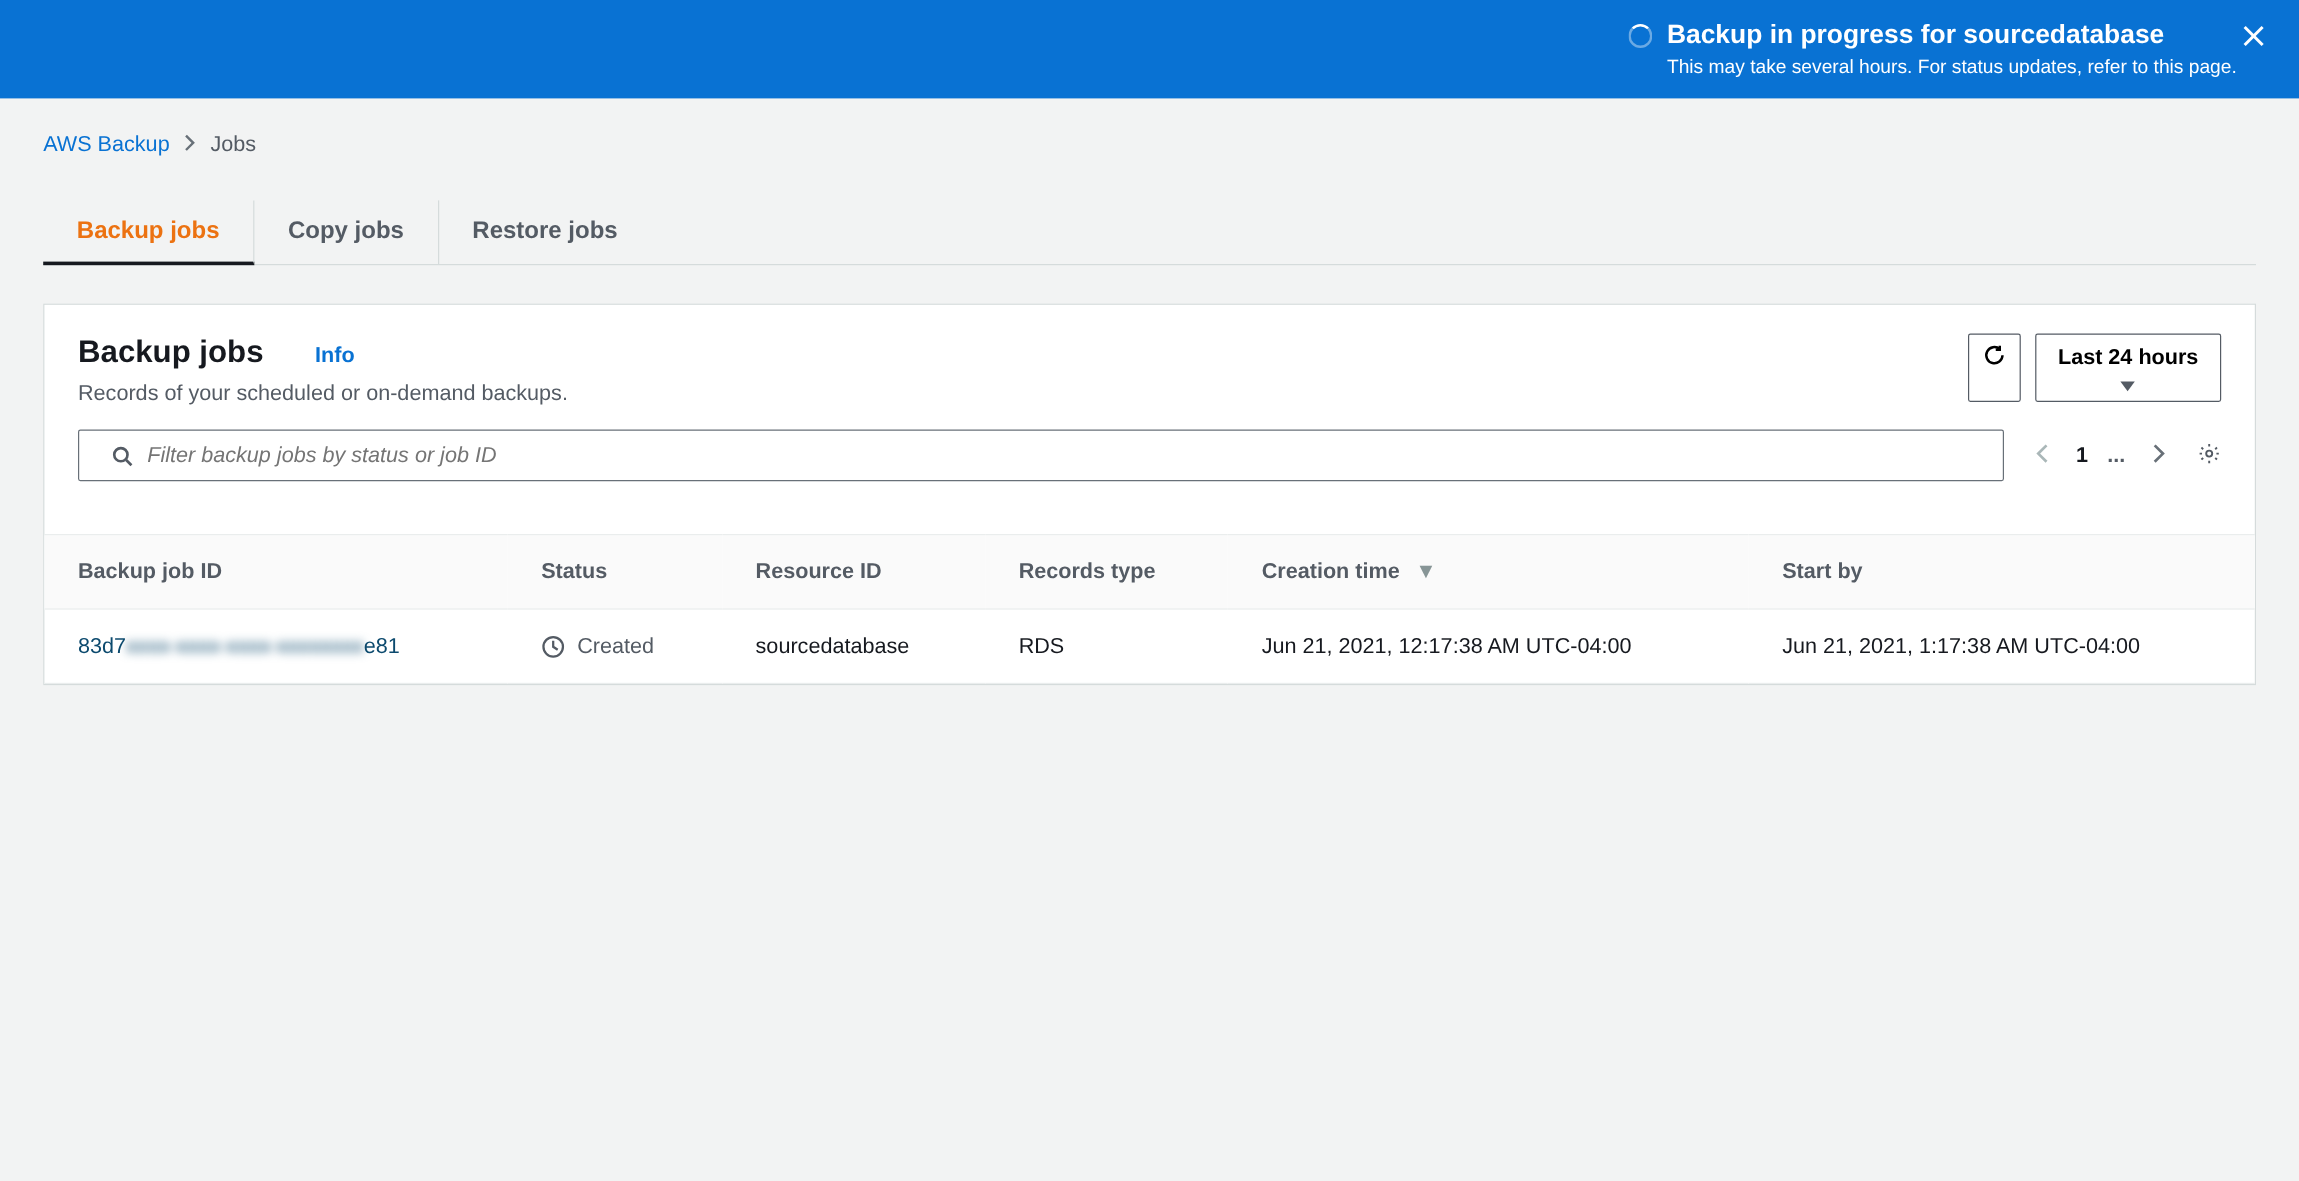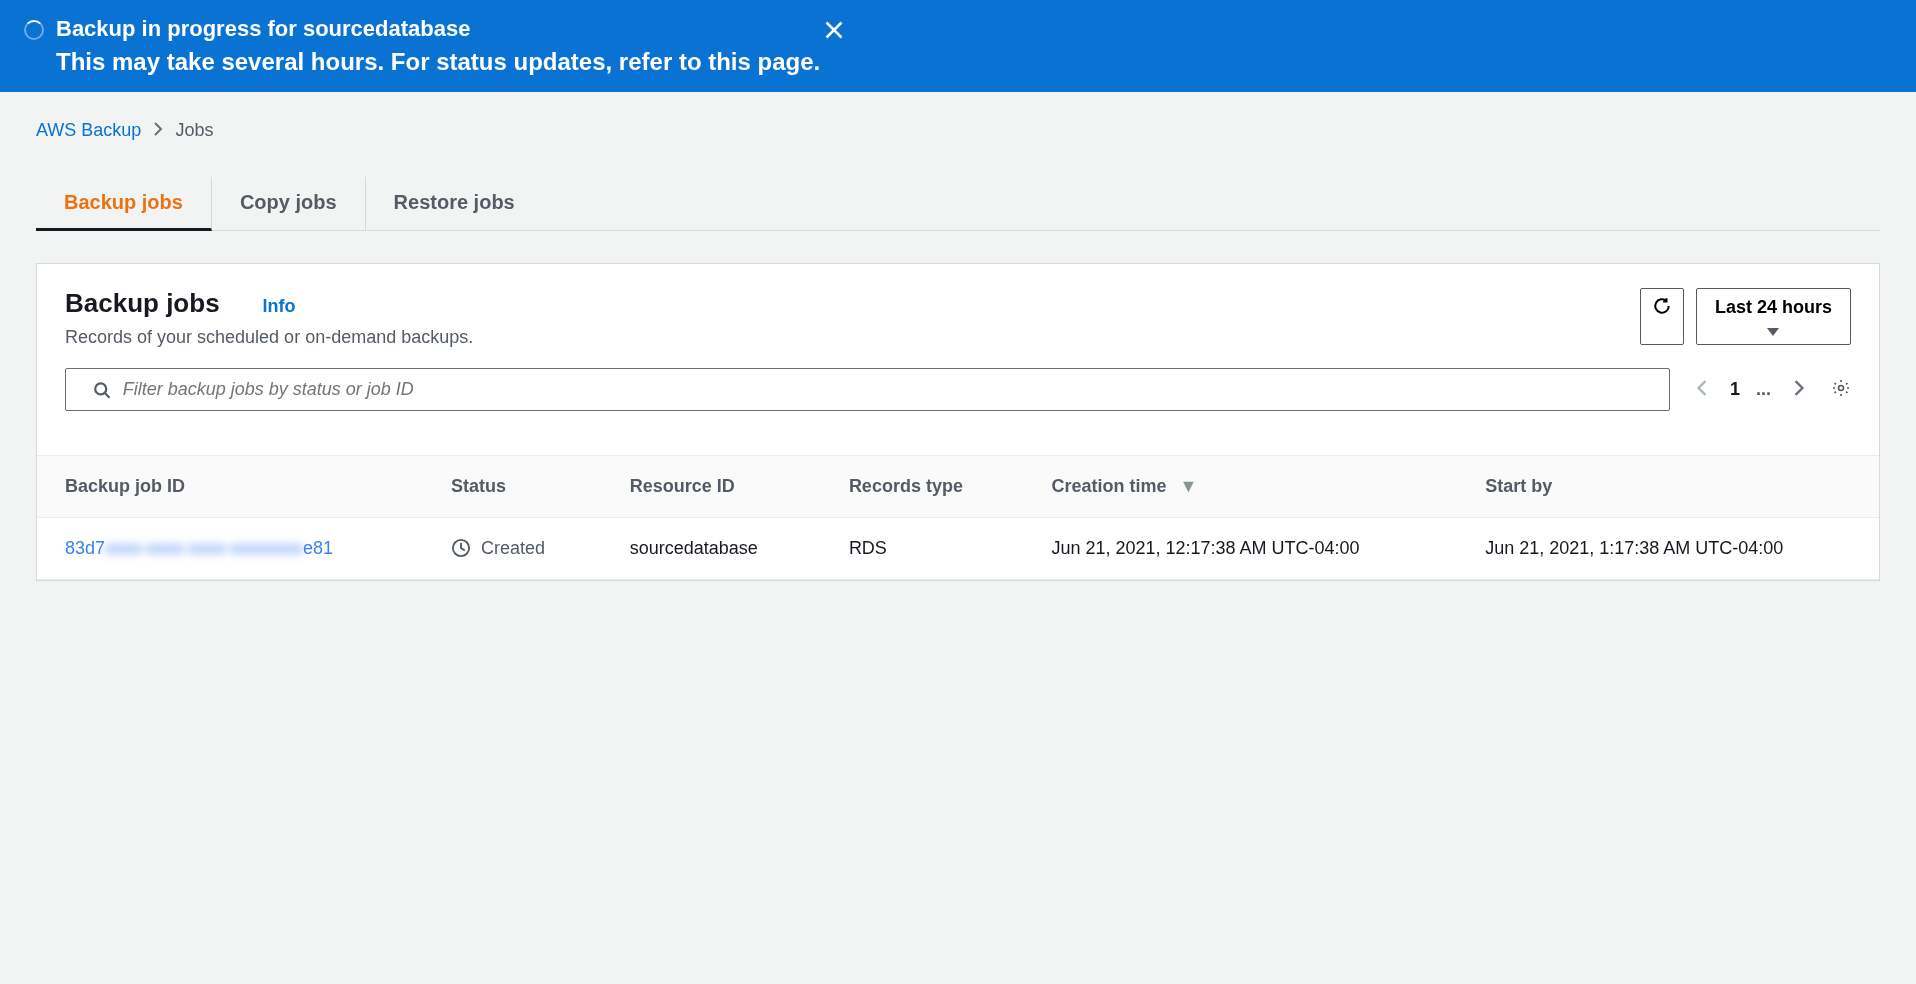--- a/index.html
+++ b/index.html
@@ -7,32 +7,32 @@
       font-family: "Amazon Ember", "Helvetica Neue", Arial, sans-serif;
       background: #f2f3f3;
       color: #16191f;
     }
     .banner {
       background: #0972d3;
       color: #fff;
       padding: 16px 24px;
       display: flex;
       align-items: flex-start;
-      justify-content: flex-start;
+      justify-content: flex-end;
     }
     .banner-content { display: flex; align-items: flex-start; gap: 12px; }
     .spinner {
       width: 20px; height: 20px; border: 2px solid rgba(255,255,255,0.4);
       border-top-color: #fff; border-radius: 50%;
       animation: spin 1s linear infinite; margin-top: 4px;
       flex-shrink: 0;
     }
     @keyframes spin { to { transform: rotate(360deg); } }
     .banner-title { font-size: 22px; font-weight: 700; margin-bottom: 6px; }
-    .banner-subtitle { font-size: 24px; font-weight: 700; }
+    .banner-subtitle { font-size: 16px; font-weight: 400; }
     .banner-close { background: none; border: none; color: #fff; cursor: pointer; padding: 4px; }
     .banner-close svg { width: 20px; height: 20px; }
 
     .page { padding: 28px 36px; }
     .breadcrumb { display: flex; align-items: flex-end; gap: 12px; font-size: 18px; margin-bottom: 36px; }
     .breadcrumb-link { color: #0972d3; text-decoration: none; }
     .breadcrumb-sep { color: #687078; }
     .breadcrumb-current { color: #545b64; }
 
     .tabs { display: flex; border-bottom: 1px solid #d5dbdb; margin-bottom: 32px; }
@@ -60,23 +60,23 @@
     .pagination .nav-btn svg { width: 16px; height: 16px; }
     .pagination .disabled { color: #aab7b8; }
     .pagination .ellipsis { color: #545b64; }
     .settings-btn { background: none; border: none; cursor: pointer; color: #545b64; }
     .settings-btn svg { width: 20px; height: 20px; }
 
     table { width: 100%; border-collapse: collapse; margin-top: 24px; }
     thead th { text-align: left; padding: 20px 28px; font-size: 18px; font-weight: 700; color: #545b64; border-top: 1px solid #eaeded; border-bottom: 1px solid #eaeded; background: #fafafa; }
     thead th .sort-ind { display: inline-block; margin-left: 8px; color: #879596; }
     tbody td { padding: 20px 28px; font-size: 18px; border-bottom: 1px solid #eaeded; vertical-align: middle; }
-    .link-cell { color: #3b82f6; }
+    .link-cell { color: #0c4a6e; }
     .blur { filter: blur(4px); user-select: none; }
-    .status-cell { display: flex; align-items: flex-start; gap: 10px; color: #545b64; }
+    .status-cell { display: flex; align-items: flex-end; gap: 10px; color: #545b64; }
     .status-cell svg { width: 20px; height: 20px; }
     .caret-down { width: 0; height: 0; border-left: 6px solid transparent; border-right: 6px solid transparent; border-top: 8px solid #545b64; display: inline-block; }
   </style>
 </head>
 <body>
 
 <div class="banner">
   <div class="banner-content">
     <div class="spinner"></div>
     <div>

